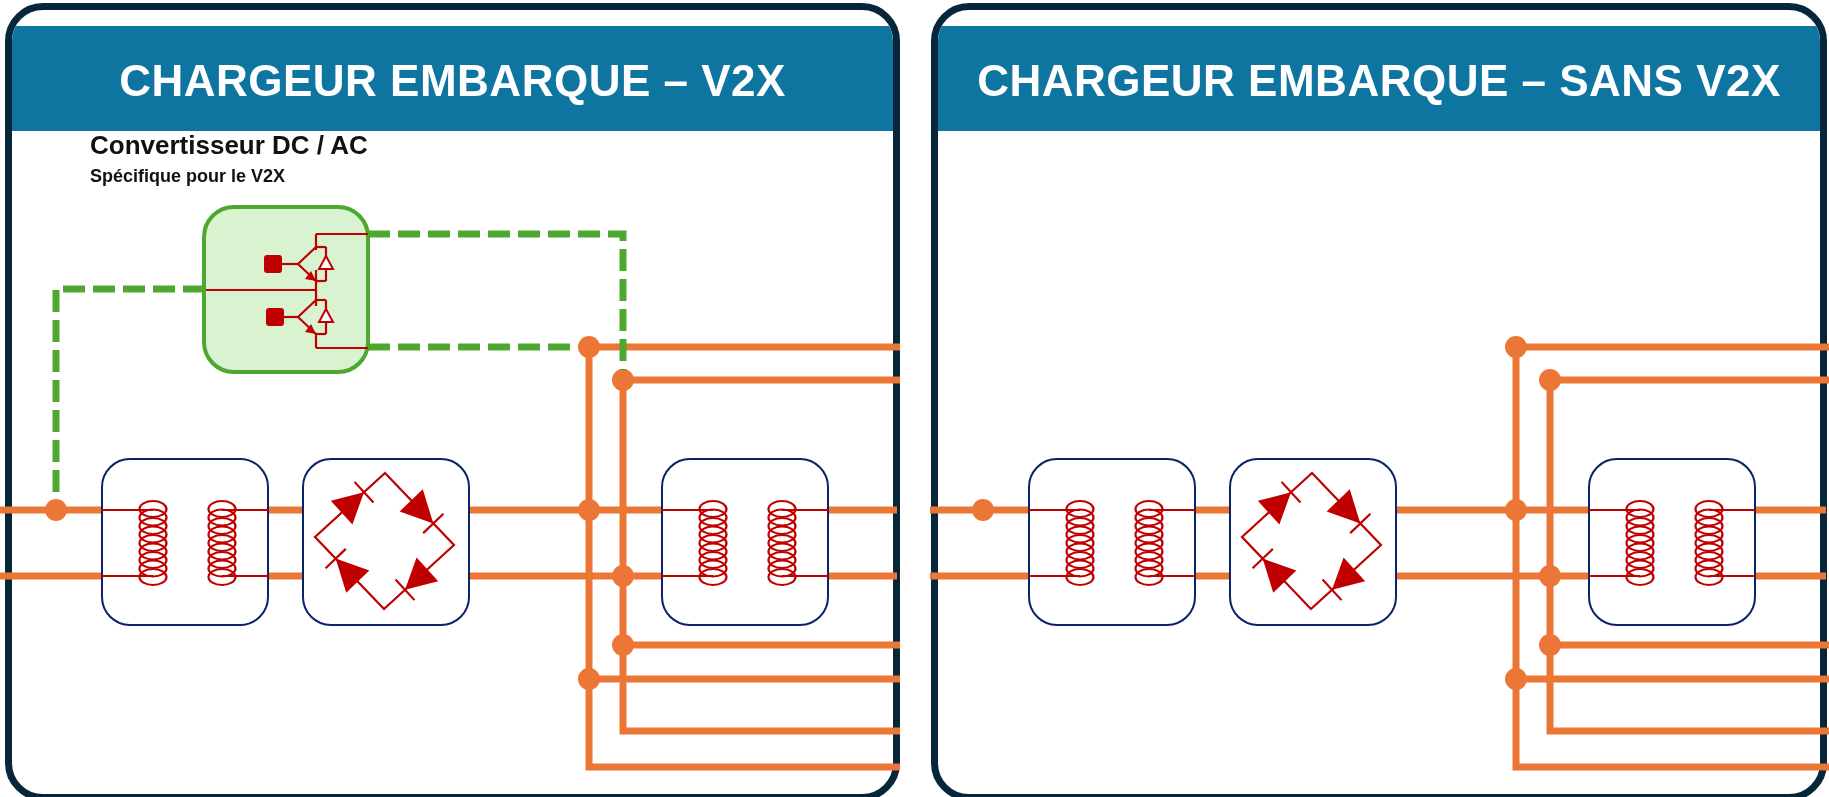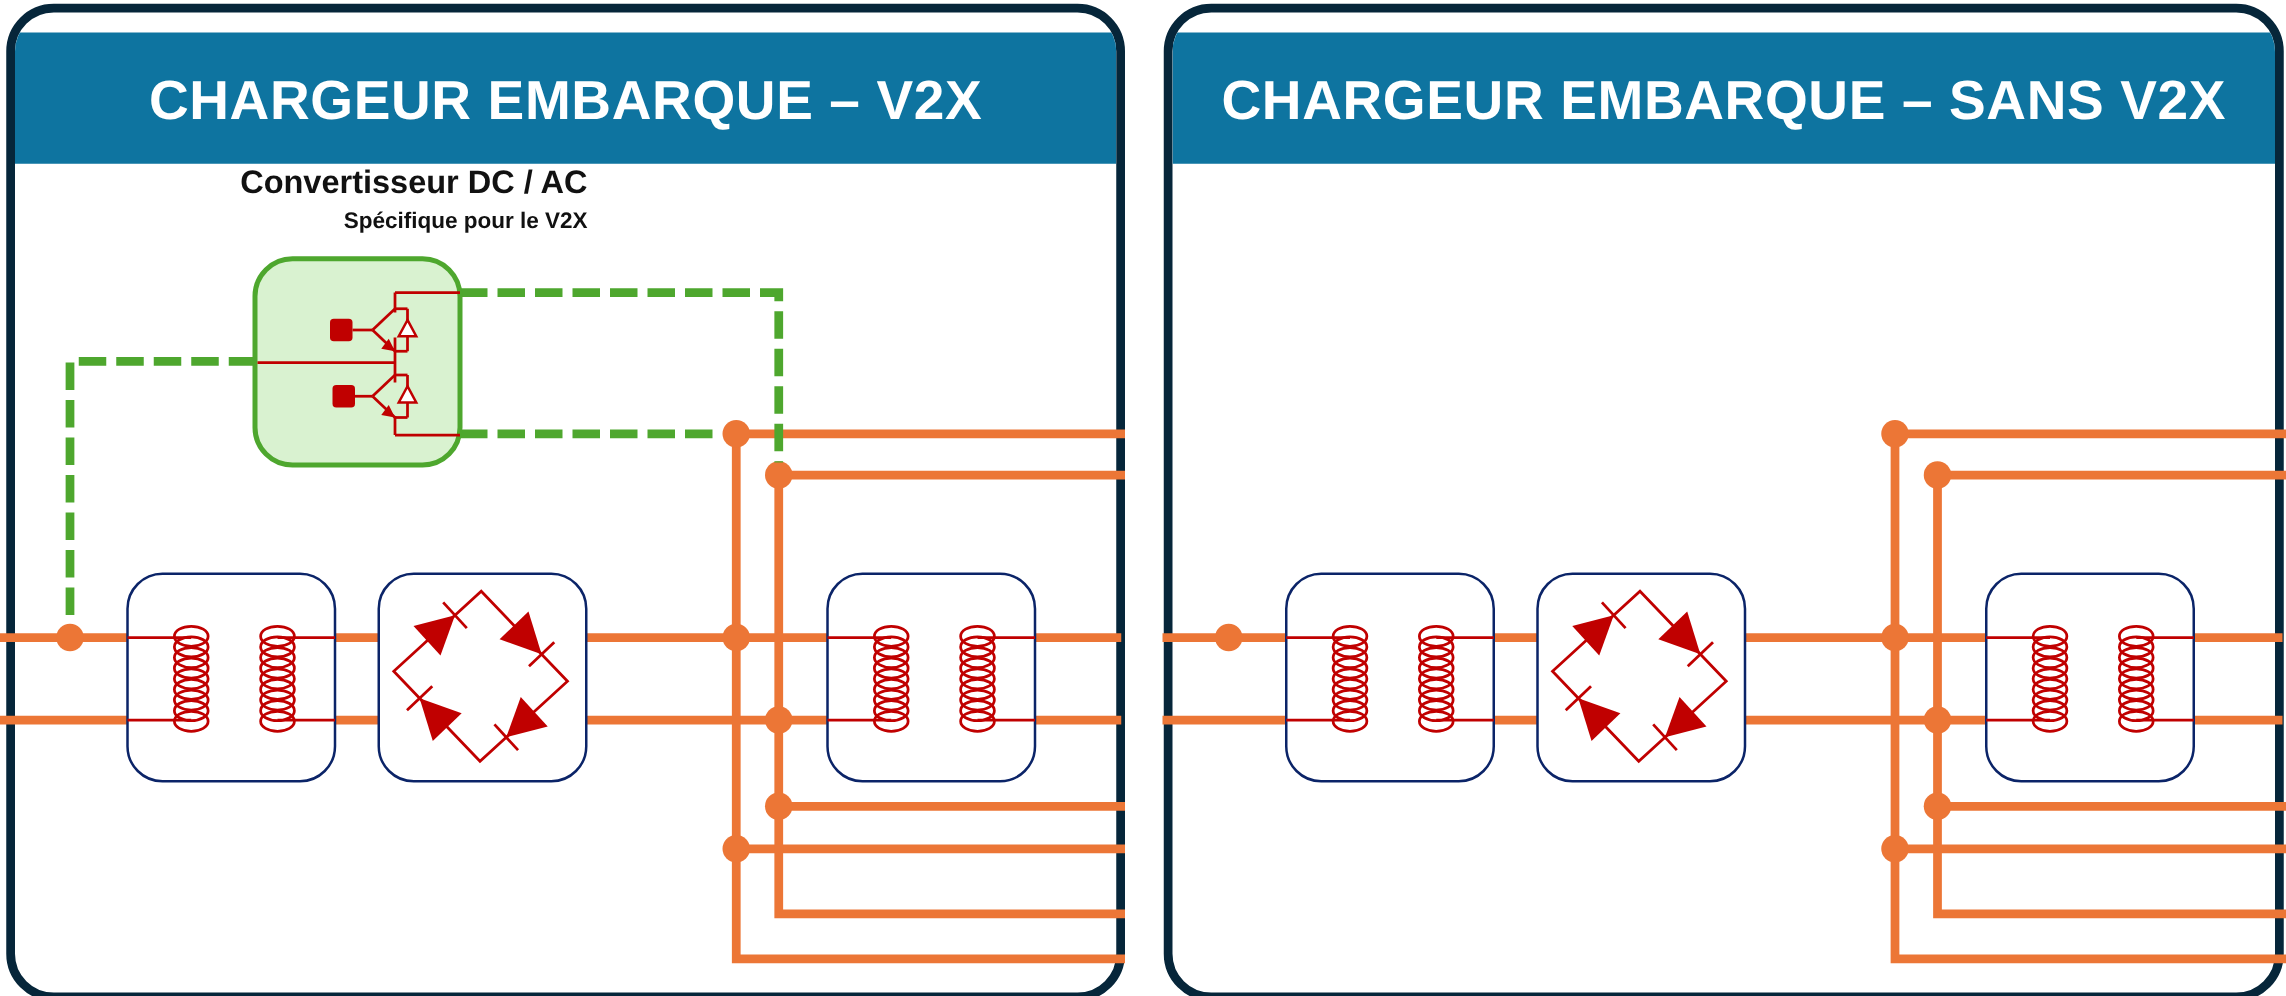--- a/index.html
+++ b/index.html
@@ -13,21 +13,21 @@
   #panel-right { left: 931px; width: 882px; }
   .panel-header {
     position: absolute; left: 0; top: 16px; right: 0; height: 105px;
     background: #0E74A0; color: #ffffff; display: flex; align-items: center; justify-content: center;
     font-family: "Liberation Sans", sans-serif; font-weight: bold; font-size: 44px; letter-spacing: 0.5px;
     padding-top: 4px; box-sizing: border-box;
   }
   #diagram { position: absolute; left: 0; top: 0; width: 1829px; height: 797px; pointer-events: none; }
   #diagram * { pointer-events: auto; }
   .conv-title {
-    position: absolute; left: 90px; width: 380px; text-align: right; color: #111111;
+    position: absolute; left: 90px; width: 380px; text-align: left; color: #111111;
     font-family: "Liberation Sans", sans-serif; font-weight: bold;
   }
   #conv-title-main { top: 130px; font-size: 26px; }
   #conv-title-sub { top: 166px; font-size: 18px; }
 </style>
 </head>
 <body>
 
 <div class="panel" id="panel-left">
   <div class="panel-header">CHARGEUR EMBARQUE – V2X</div>

